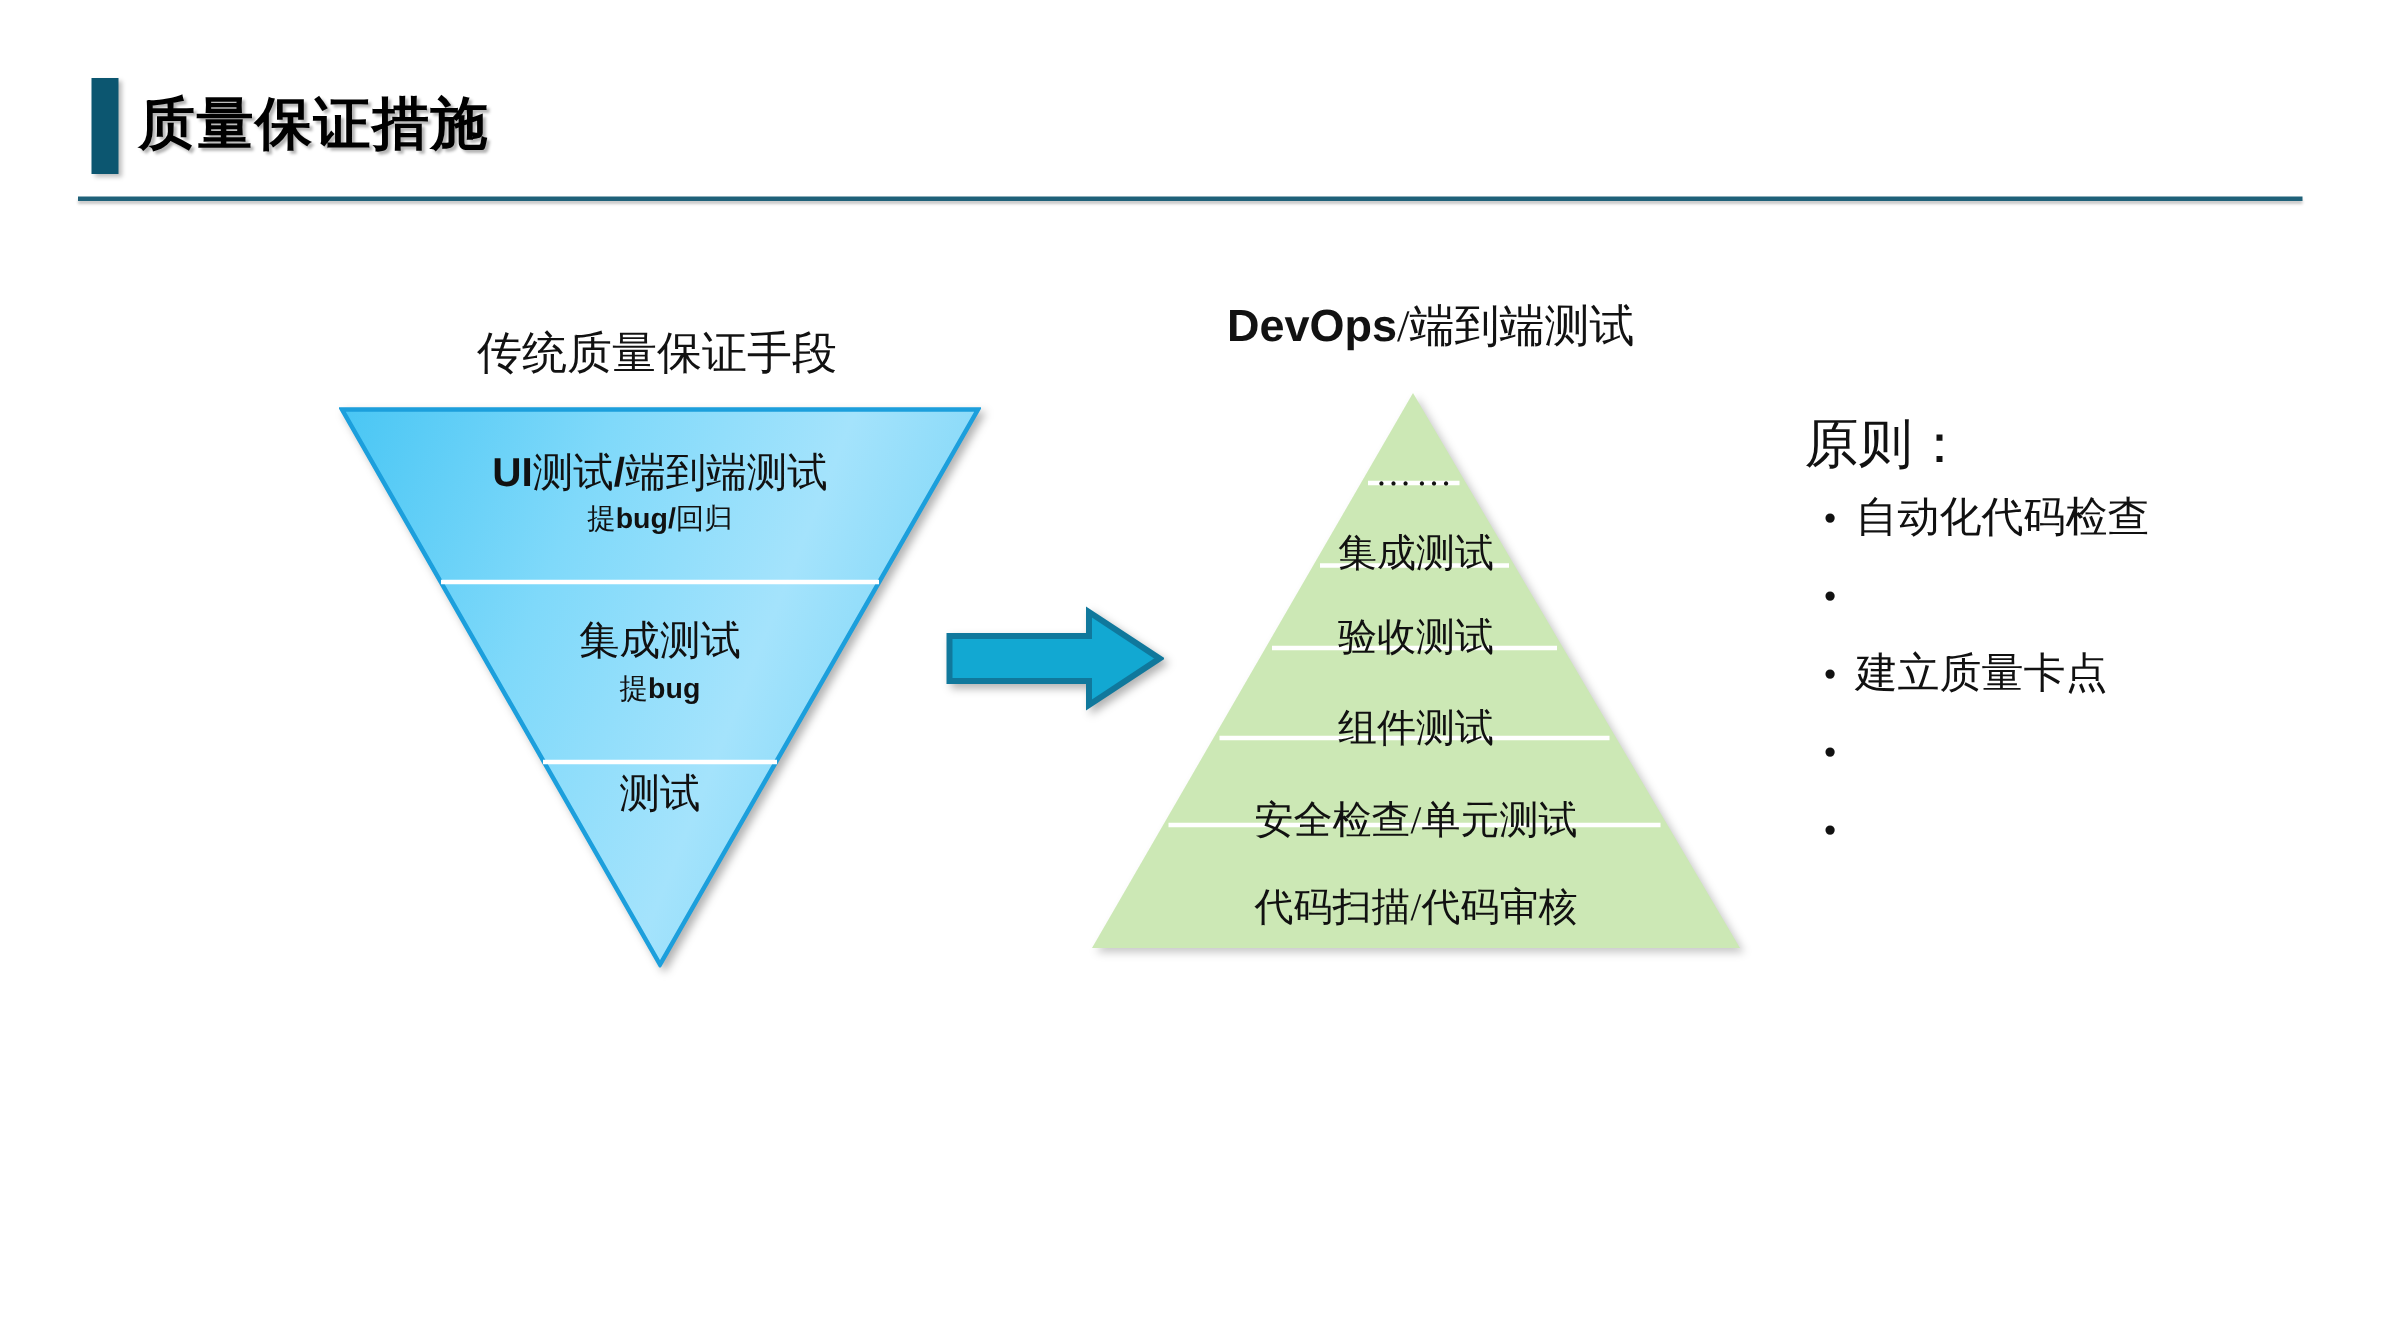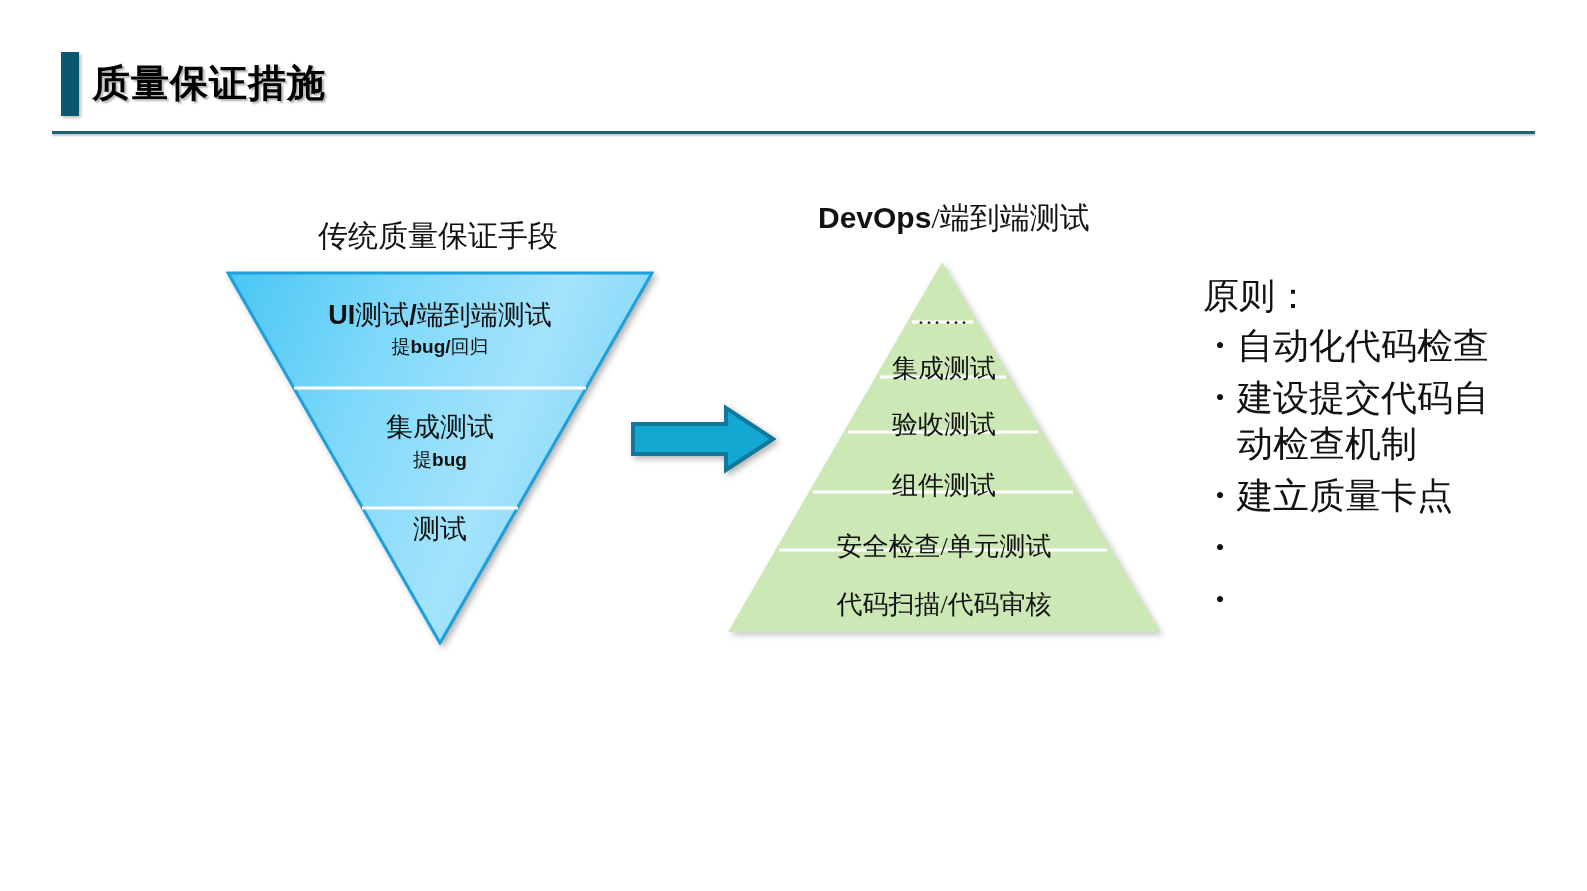--- a/index.html
+++ b/index.html
@@ -173,21 +173,21 @@
   .principle-bullet {
     width: 34px;
     flex: 0 0 34px;
     font-size: 26px;
     line-height: 46px;
     text-align: center;
     color: #111111;
   }
   .principle-text {
     font-family: "Liberation Serif", "DejaVu Serif", serif;
-    font-size: 36px;
+    font-size: 28px;
     line-height: 46px;
     color: #111111;
     max-width: 270px;
   }
 </style>
 </head>
 <body>
 
 <div id="title-accent-bar"></div>
 <div id="page-title">质量保证措施</div>
@@ -255,21 +255,20 @@
 
 <div id="principles">
   <div id="principles-title">原则：</div>
 
   <div class="principle-item">
     <div class="principle-bullet">•</div>
     <div class="principle-text">自动化代码检查</div>
   </div>
   <div class="principle-item">
     <div class="principle-bullet">•</div>
-    <div class="principle-text">建设提交代码自动检查机制</div>
   </div>
   <div class="principle-item">
     <div class="principle-bullet">•</div>
     <div class="principle-text">建立质量卡点</div>
   </div>
   <div class="principle-item">
     <div class="principle-bullet">•</div>
   </div>
   <div class="principle-item">
     <div class="principle-bullet">•</div>

